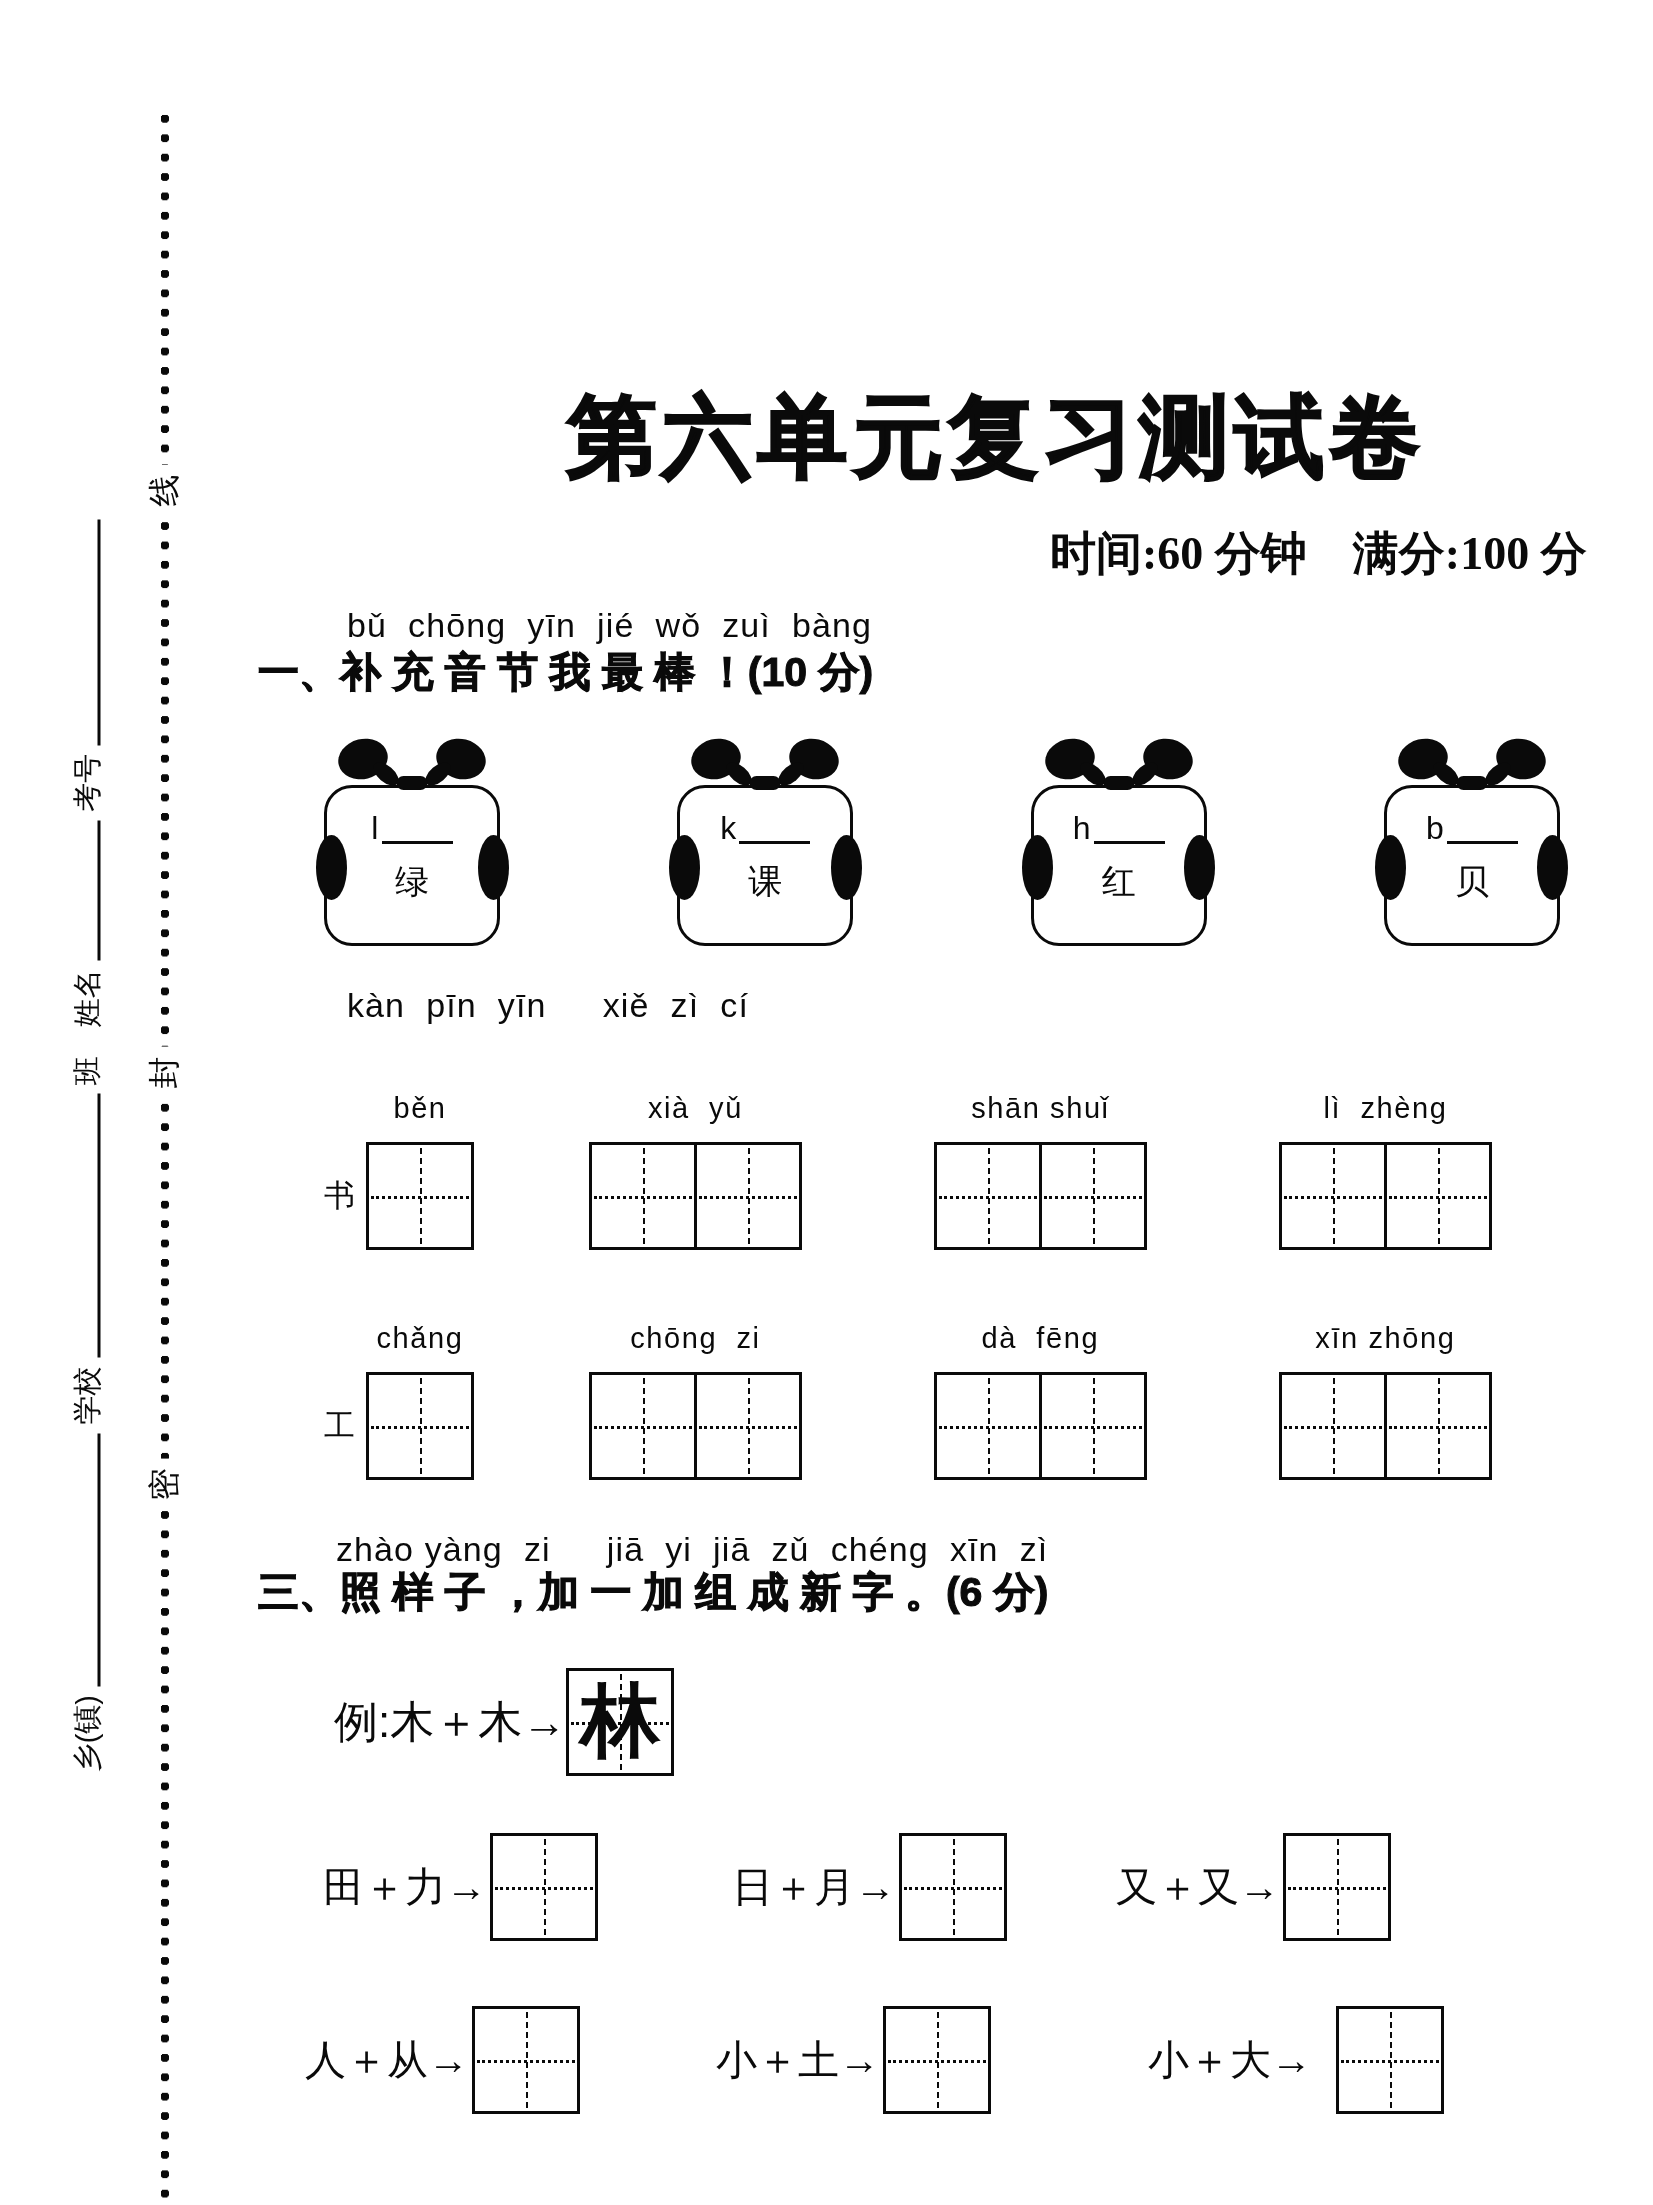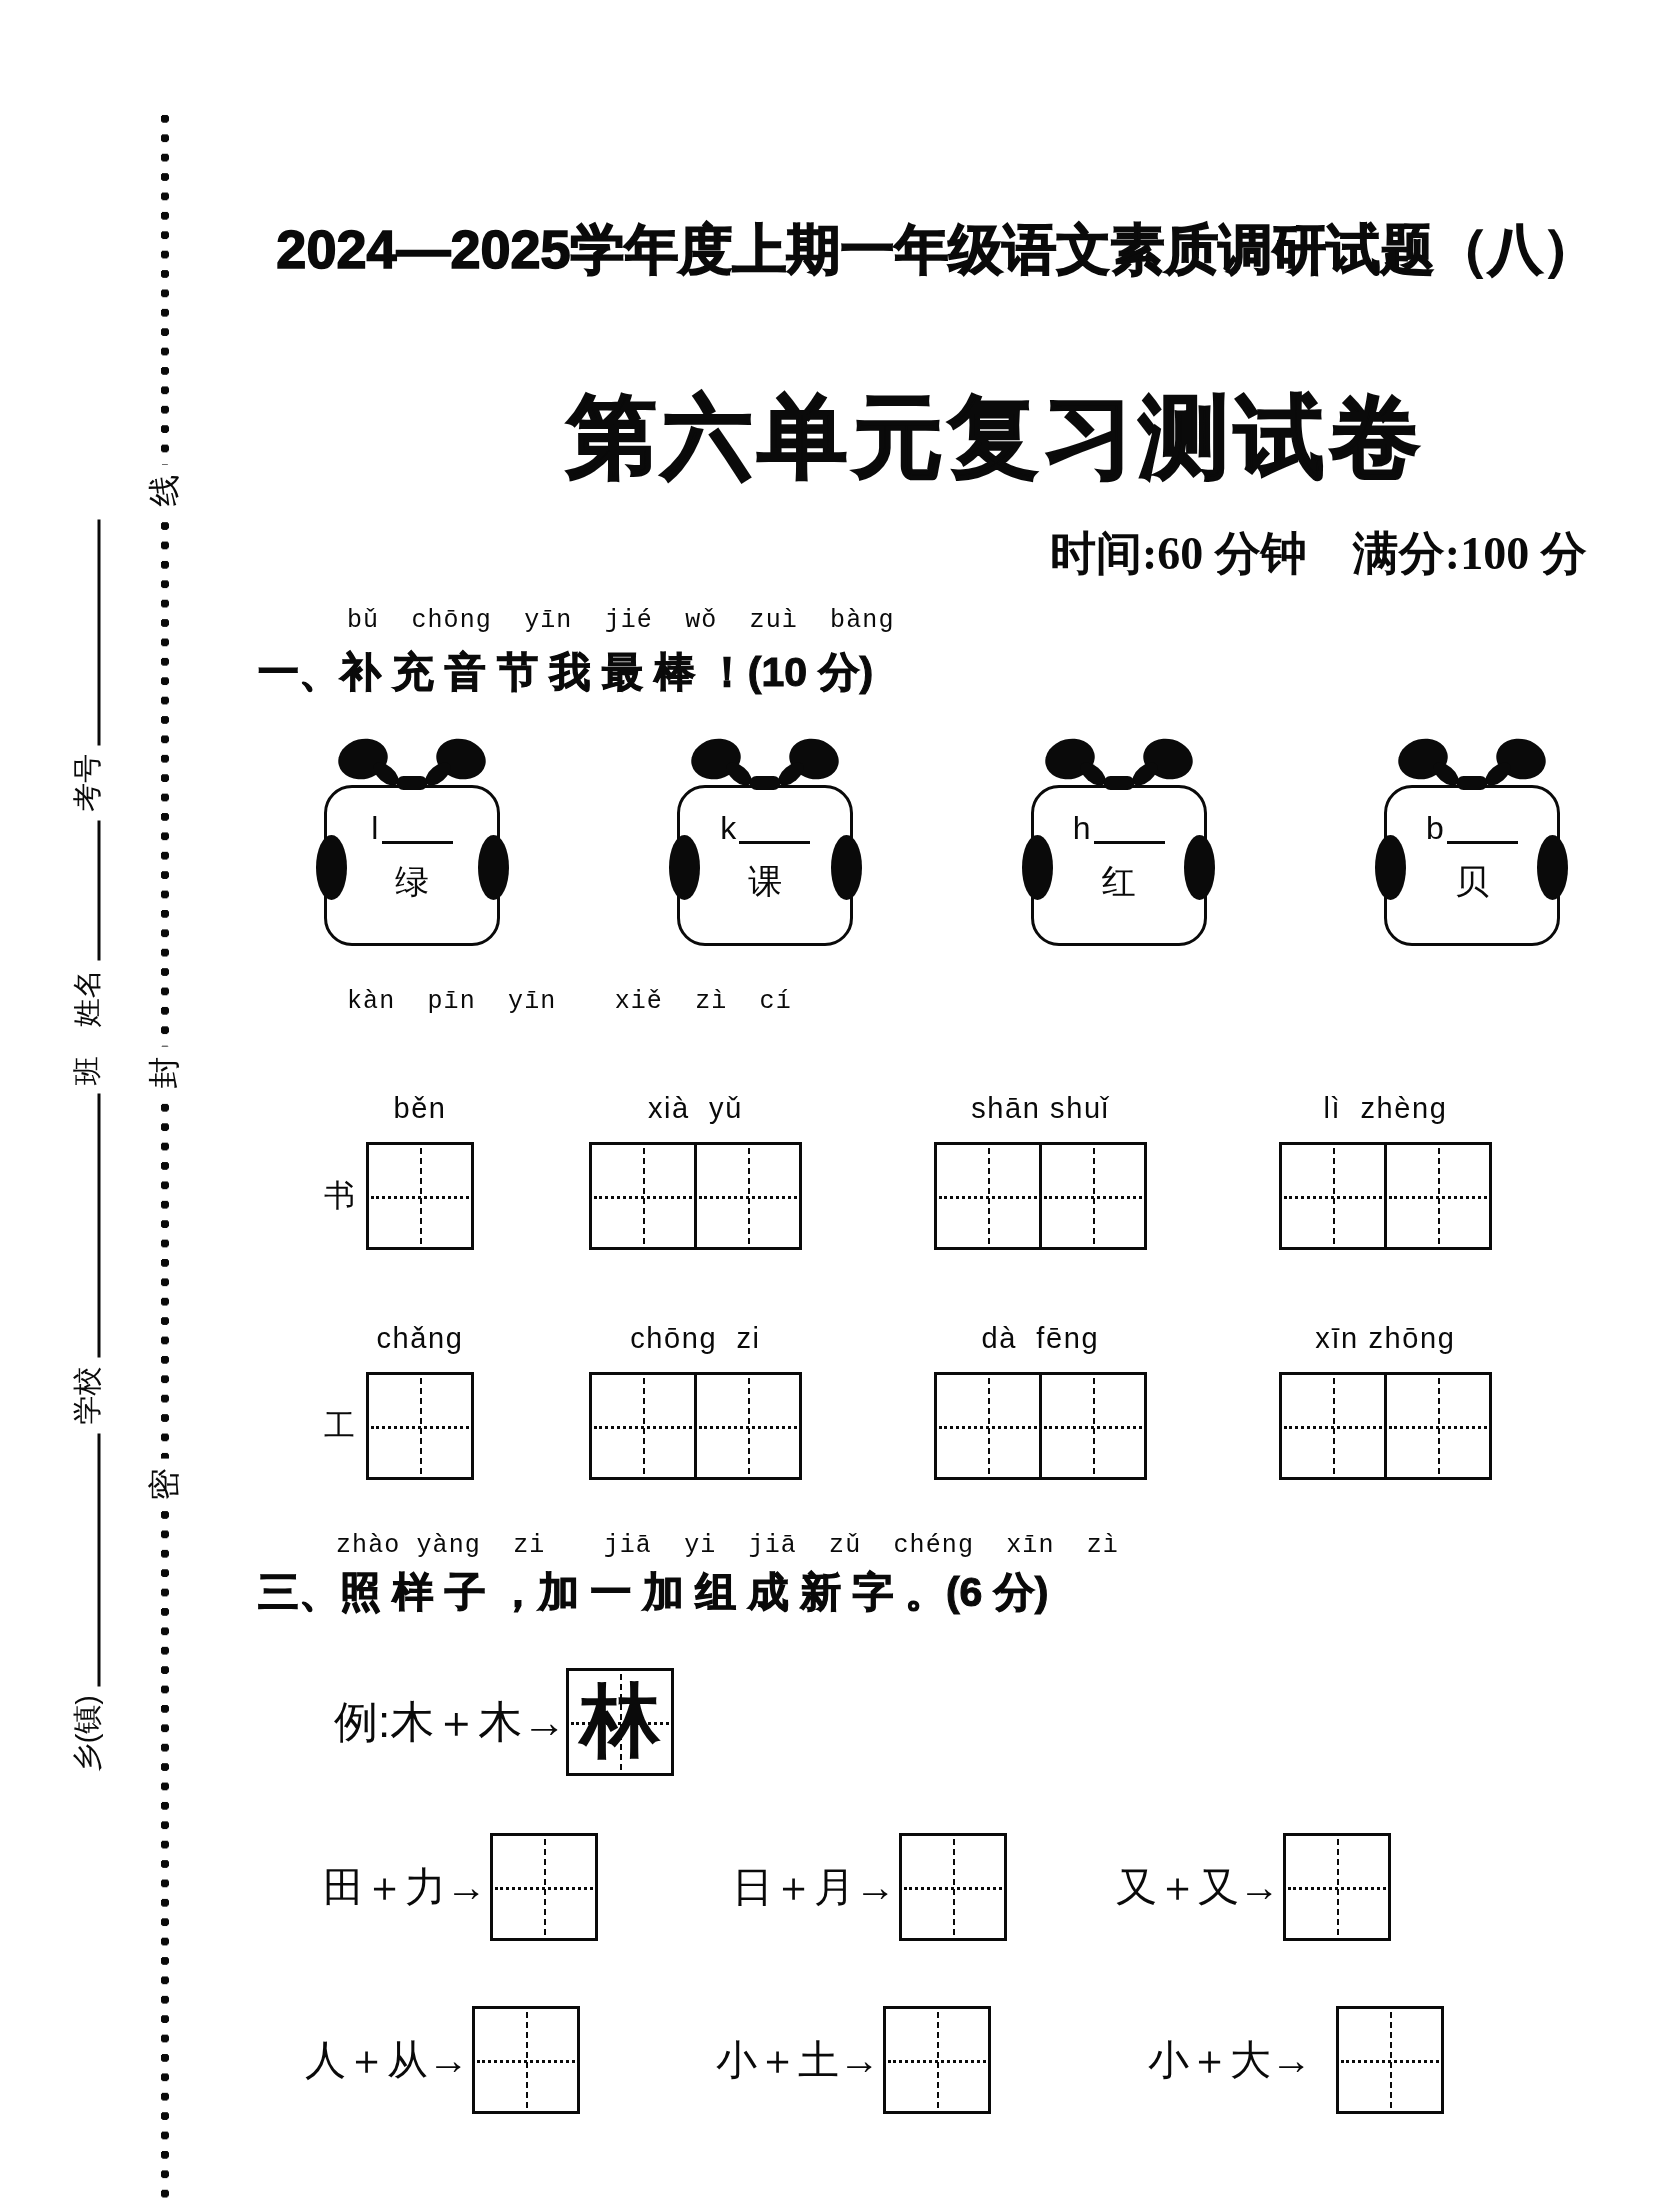--- a/index.html
+++ b/index.html
@@ -24,21 +24,21 @@
   .fseg{display:flex;align-items:flex-end;}
 
   
   .exam-title{position:absolute;top:214px;left:226px;width:1421px;text-align:center;
     font-size:54px;font-weight:900;-webkit-text-stroke:1.6px #0a0a0a;white-space:nowrap;}
   .paper-title{position:absolute;top:377px;left:269px;width:1454px;text-align:center;
     font-size:90px;font-weight:900;-webkit-text-stroke:2.2px #0a0a0a;letter-spacing:5.4px;white-space:nowrap;}
   .meta{position:absolute;top:523px;left:1050px;font-size:46px;font-weight:600;
     font-family:"Liberation Serif","DejaVu Serif",serif;white-space:pre;}
 
-  .pline{position:absolute;font-size:25px;letter-spacing:1.1px;white-space:pre;font-family:Liberation Mono, monospace;}
+  .pline{position:absolute;font-size:34px;letter-spacing:1.1px;white-space:pre;}
   #pline-1{left:347px;top:606px;}
   #pline-2{left:347px;top:983px;}
   #pline-3{left:336px;top:1527px;}
   .shead{position:absolute;font-size:41px;font-weight:900;-webkit-text-stroke:1.1px #0a0a0a;white-space:pre;}
   #shead-1{left:258px;top:645px;}
   #shead-2{left:258px;top:1021px;}
   #shead-3{left:258px;top:1565px;text-align:center;}
 
   
   .panda-row{position:absolute;left:323px;top:739px;width:1238px;display:flex;justify-content:space-between;}
@@ -118,21 +118,20 @@
       <span class="fseg">
     <span class="flabel">班　姓名</span>
     <span class="fblank"></span>
   </span>
       <span class="fseg">
     <span class="flabel">考号</span>
     <span class="fblank"></span>
   </span>
     </div>
 
-  <div class="exam-title">2024—2025学年度上期一年级语文素质调研试题（八）</div>
   <div class="paper-title">第六单元复习测试卷</div>
   <div class="meta">时间:60 分钟　满分:100 分</div>
 
   <div class="pline" id="pline-1">bǔ  chōng  yīn  jié  wǒ  zuì  bàng</div>
   <div class="shead" id="shead-1">一、补 充 音 节 我 最 棒 ！(10 分)</div>
   <div class="panda-row" id="panda-row">
       <div class="panda">
     <span class="ear ear-l"></span>
     <span class="ear ear-r"></span>
     <span class="eye eye-l"></span>

